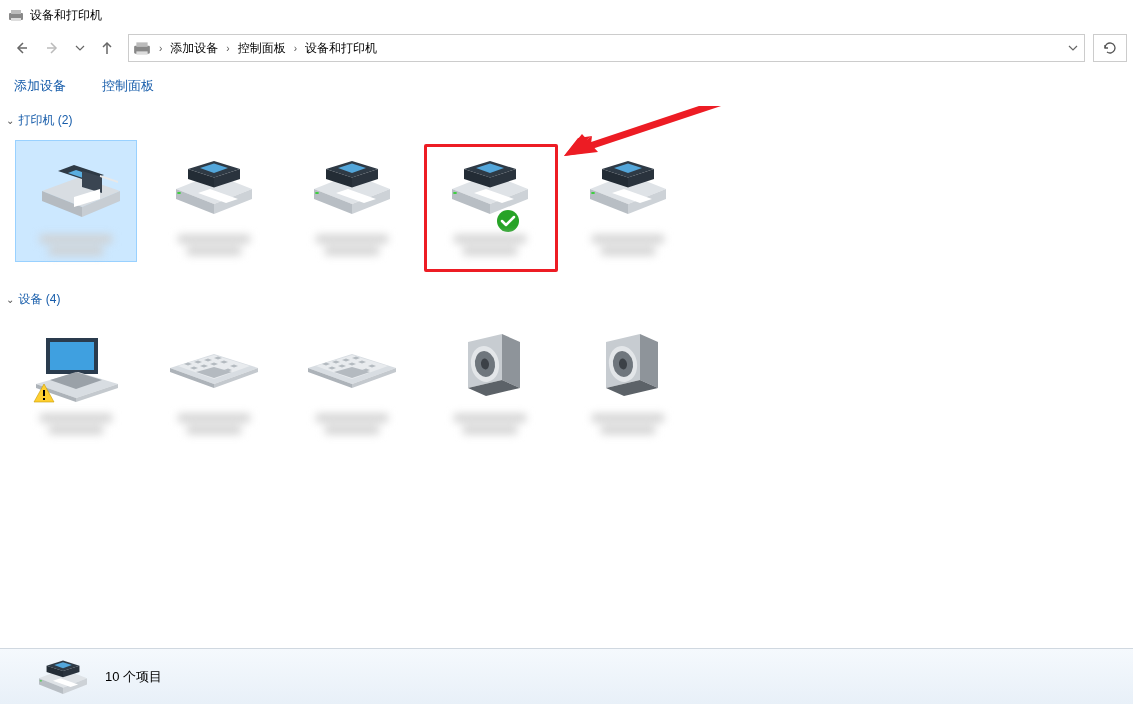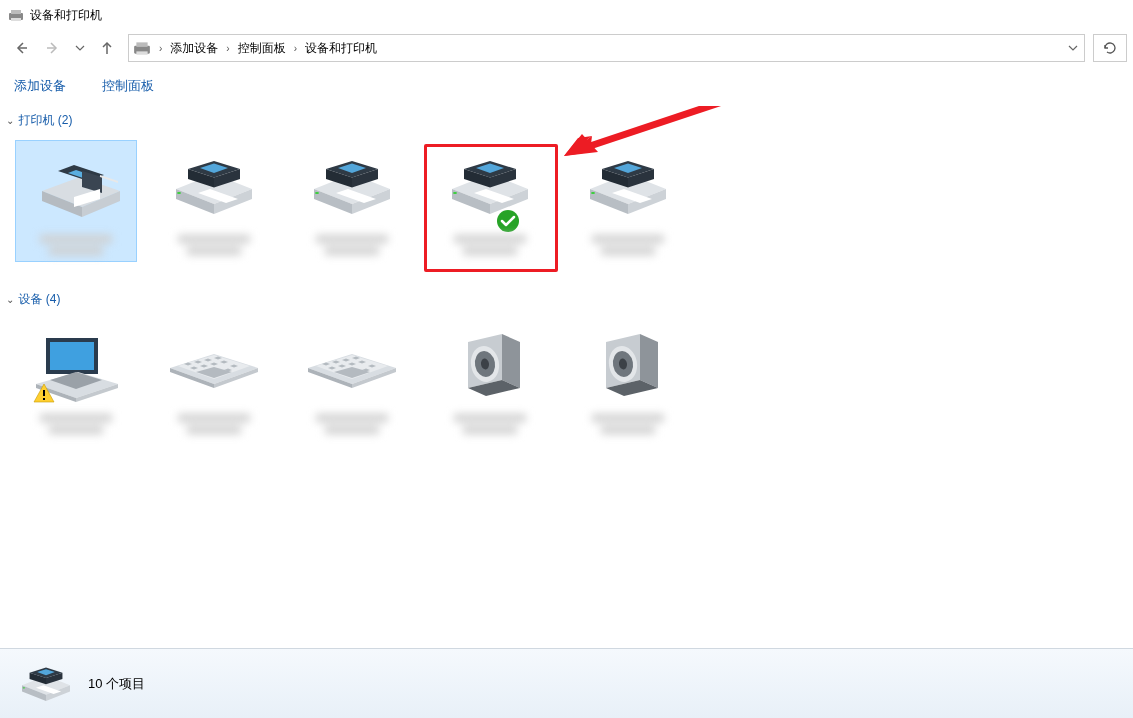--- a/index.html
+++ b/index.html
@@ -81,26 +81,26 @@
   .default-badge { position: absolute; left: 54px; top: 62px; width: 24px; height: 24px; }
   .warn-badge { position: absolute; left: 4px; top: 56px; width: 24px; height: 24px; }
 
   .highlight-box { position: absolute; border: 3px solid #ed1c24; border-radius: 2px; pointer-events: none; }
   .arrow-annot { position: absolute; pointer-events: none; }
 
   
   .status-bar {
     position: absolute;
     left: 0; right: 0; top: 648px;
-    height: 70px;
+    height: 56px;
     border-top: 1px solid #d0d8e0;
     background: linear-gradient(#f5f9fd, #e8f0f8);
     display: flex;
     align-items: center;
-    padding: 6px 14px;
+    padding: 6px 31px;
   }
   .status-icon { width: 64px; height: 48px; margin-right: 10px; }
   .status-text { font-size: 13px; }
 </style>
 </head>
 <body>
 
 <svg width="0" height="0" style="position:absolute">
   <defs>
 

